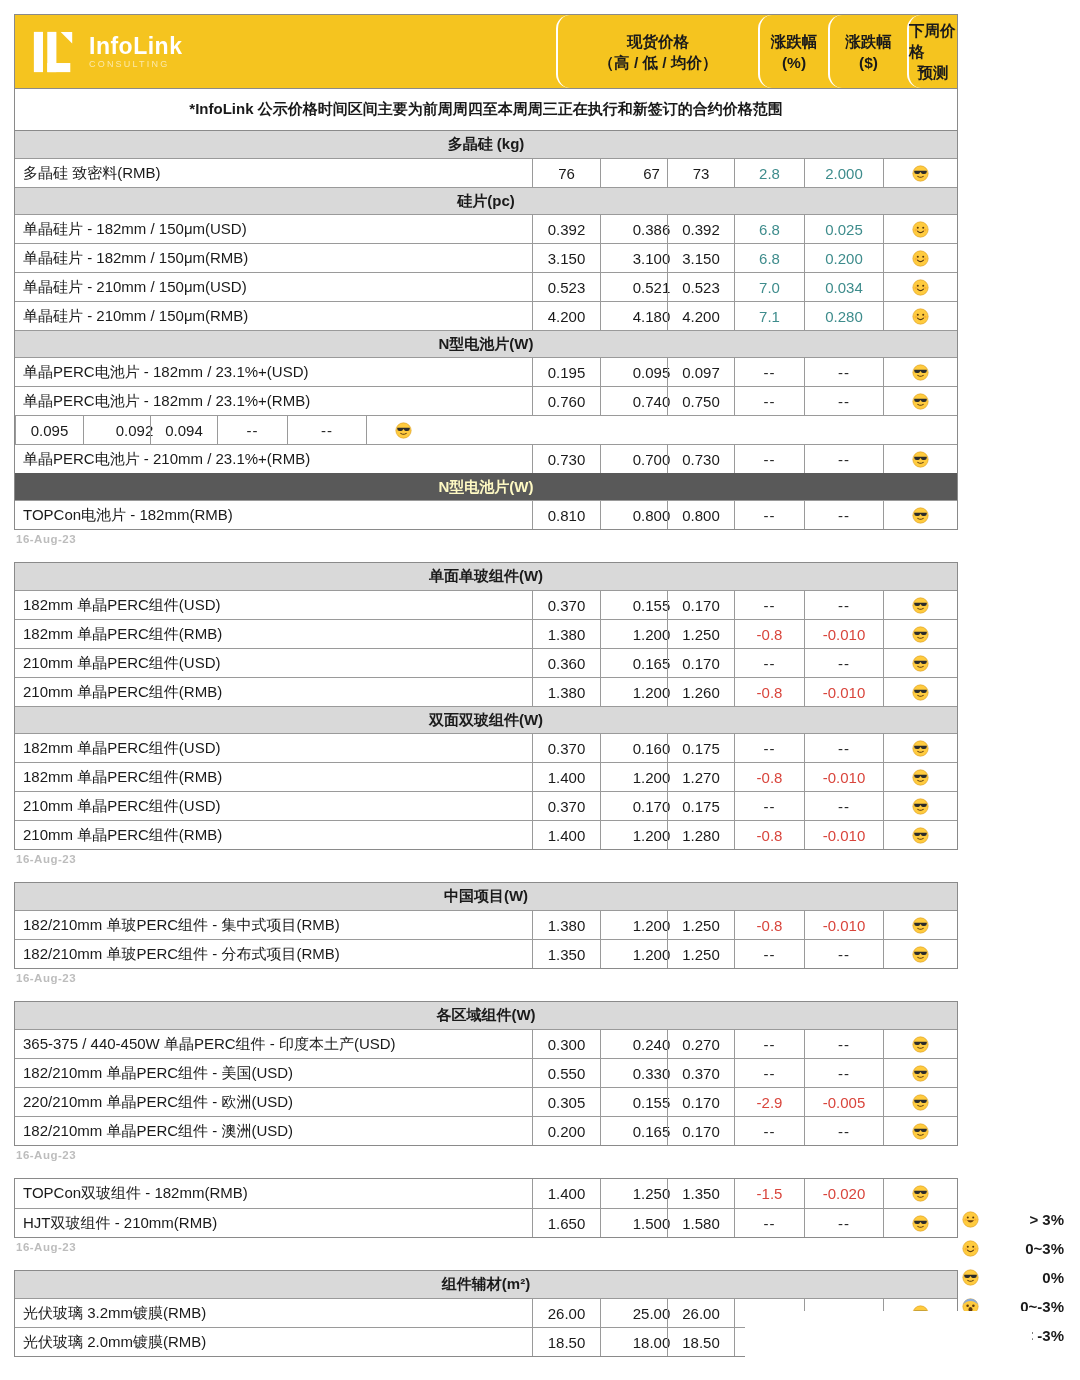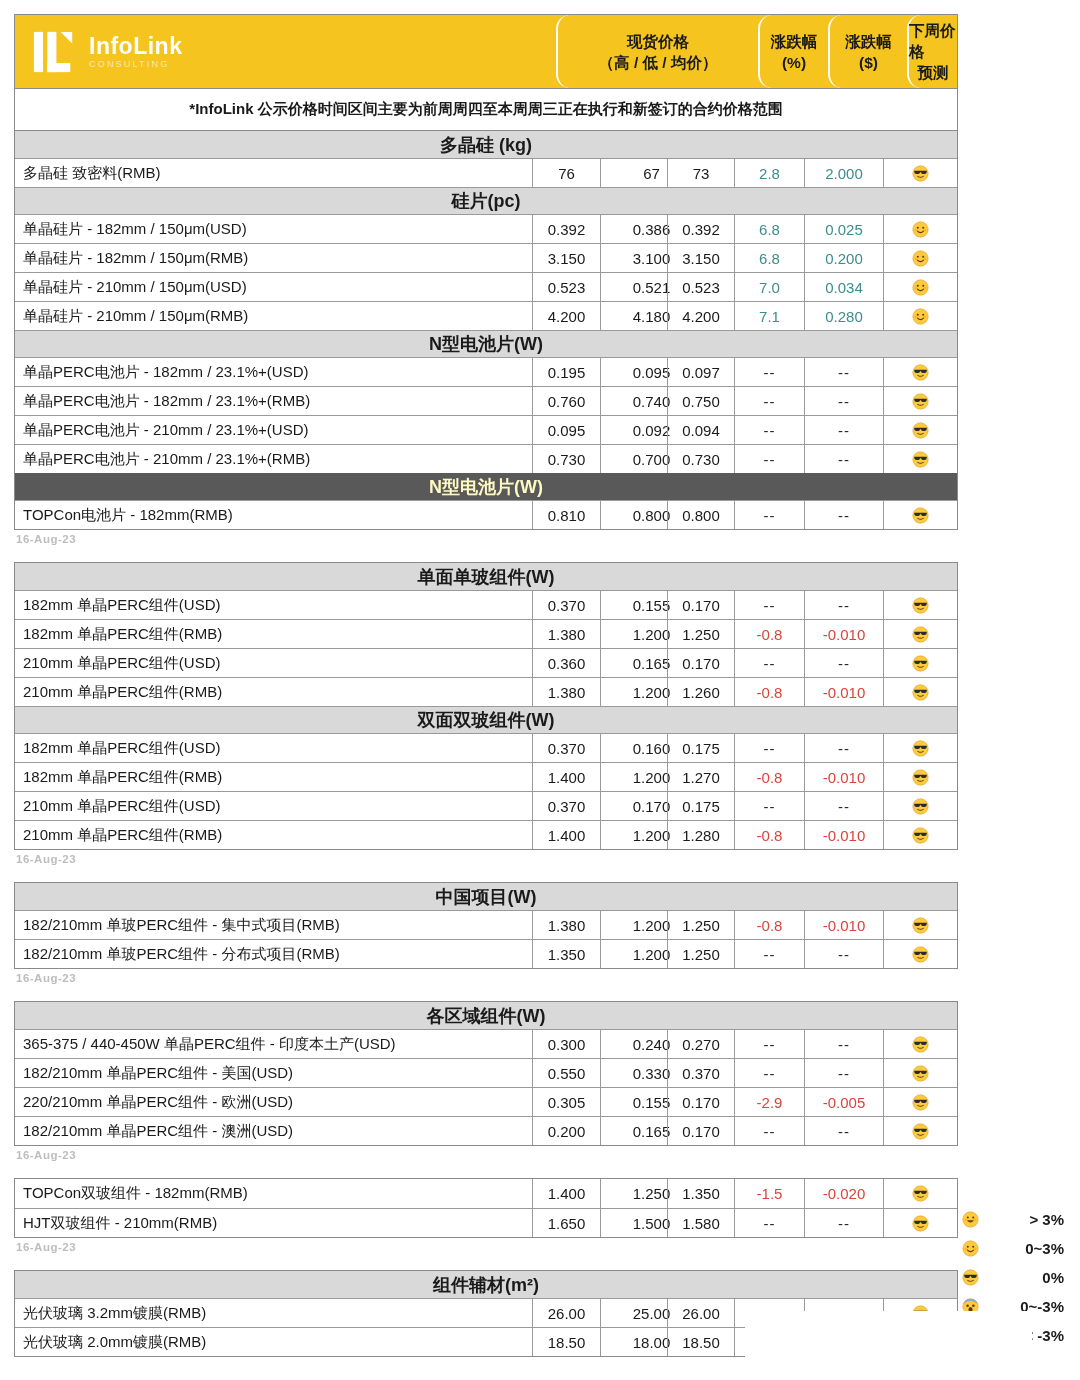--- a/index.html
+++ b/index.html
@@ -36,21 +36,21 @@
     border: 1px solid #8a8a8a; border-bottom: none;
     background: #fff; height: 42px;
     display: flex; align-items: center; justify-content: center;
     font-weight: bold; font-size: 15px;
   }
 
   
   .block { border: 1px solid #8a8a8a; background: #fff; }
   .sec {
     height: 27px; display: flex; align-items: center; justify-content: center;
-    background: #D9D9D9; font-weight: bold; font-size: 18px;
+    background: #D9D9D9; font-weight: bold; font-size: 15px;
     border-top: 1px solid #9a9a9a;
   }
   .sec.dark { background: #595959; color: #fef9c3; border-top-color: #595959; text-align: right; }
   .block > :first-child { border-top: none; }
 
   .row { display: flex; height: 29px; border-top: 1px solid #9a9a9a; background: #fff; }
   .cell {
     display: flex; align-items: center; justify-content: center;
     font-size: 15px; border-left: 1px solid #9a9a9a;
   }
@@ -233,21 +233,20 @@
           <div class="cell c-chg dash">--</div>
           <div class="cell c-fc">
             <span class="emoji"><svg viewBox="0 0 20 20" width="17" height="17">
                 <circle cx="10" cy="10" r="9" fill="#FFCB3E" stroke="#DFA32B" stroke-width="0.8"></circle>
                 <path d="M2.6 6.8 h14.8 v1.2 q0 2.6 -3 2.6 h-1.6 q-2 0 -2.3 -2 h-1 q-0.3 2 -2.3 2 H5.6 q-3 0 -3 -2.6 Z" fill="#2B2B2B"></path>
                 <path d="M6.8 13.4 Q10 15.6 13.2 13.4" stroke="#5C3A11" stroke-width="1.2" fill="none" stroke-linecap="round"></path>
               </svg></span>
           </div>
         </div>
         <div class="row">
-          <div class="cell c-label">单晶PERC电池片 - 210mm / 23.1%+(USD)</div>
           <div class="cell c-v1">0.095</div>
           <div class="cell c-v2">0.092</div>
           <div class="cell c-v3">0.094</div>
           <div class="cell c-pct dash">--</div>
           <div class="cell c-chg dash">--</div>
           <div class="cell c-fc">
             <span class="emoji"><svg viewBox="0 0 20 20" width="17" height="17">
                 <circle cx="10" cy="10" r="9" fill="#FFCB3E" stroke="#DFA32B" stroke-width="0.8"></circle>
                 <path d="M2.6 6.8 h14.8 v1.2 q0 2.6 -3 2.6 h-1.6 q-2 0 -2.3 -2 h-1 q-0.3 2 -2.3 2 H5.6 q-3 0 -3 -2.6 Z" fill="#2B2B2B"></path>
                 <path d="M6.8 13.4 Q10 15.6 13.2 13.4" stroke="#5C3A11" stroke-width="1.2" fill="none" stroke-linecap="round"></path>

